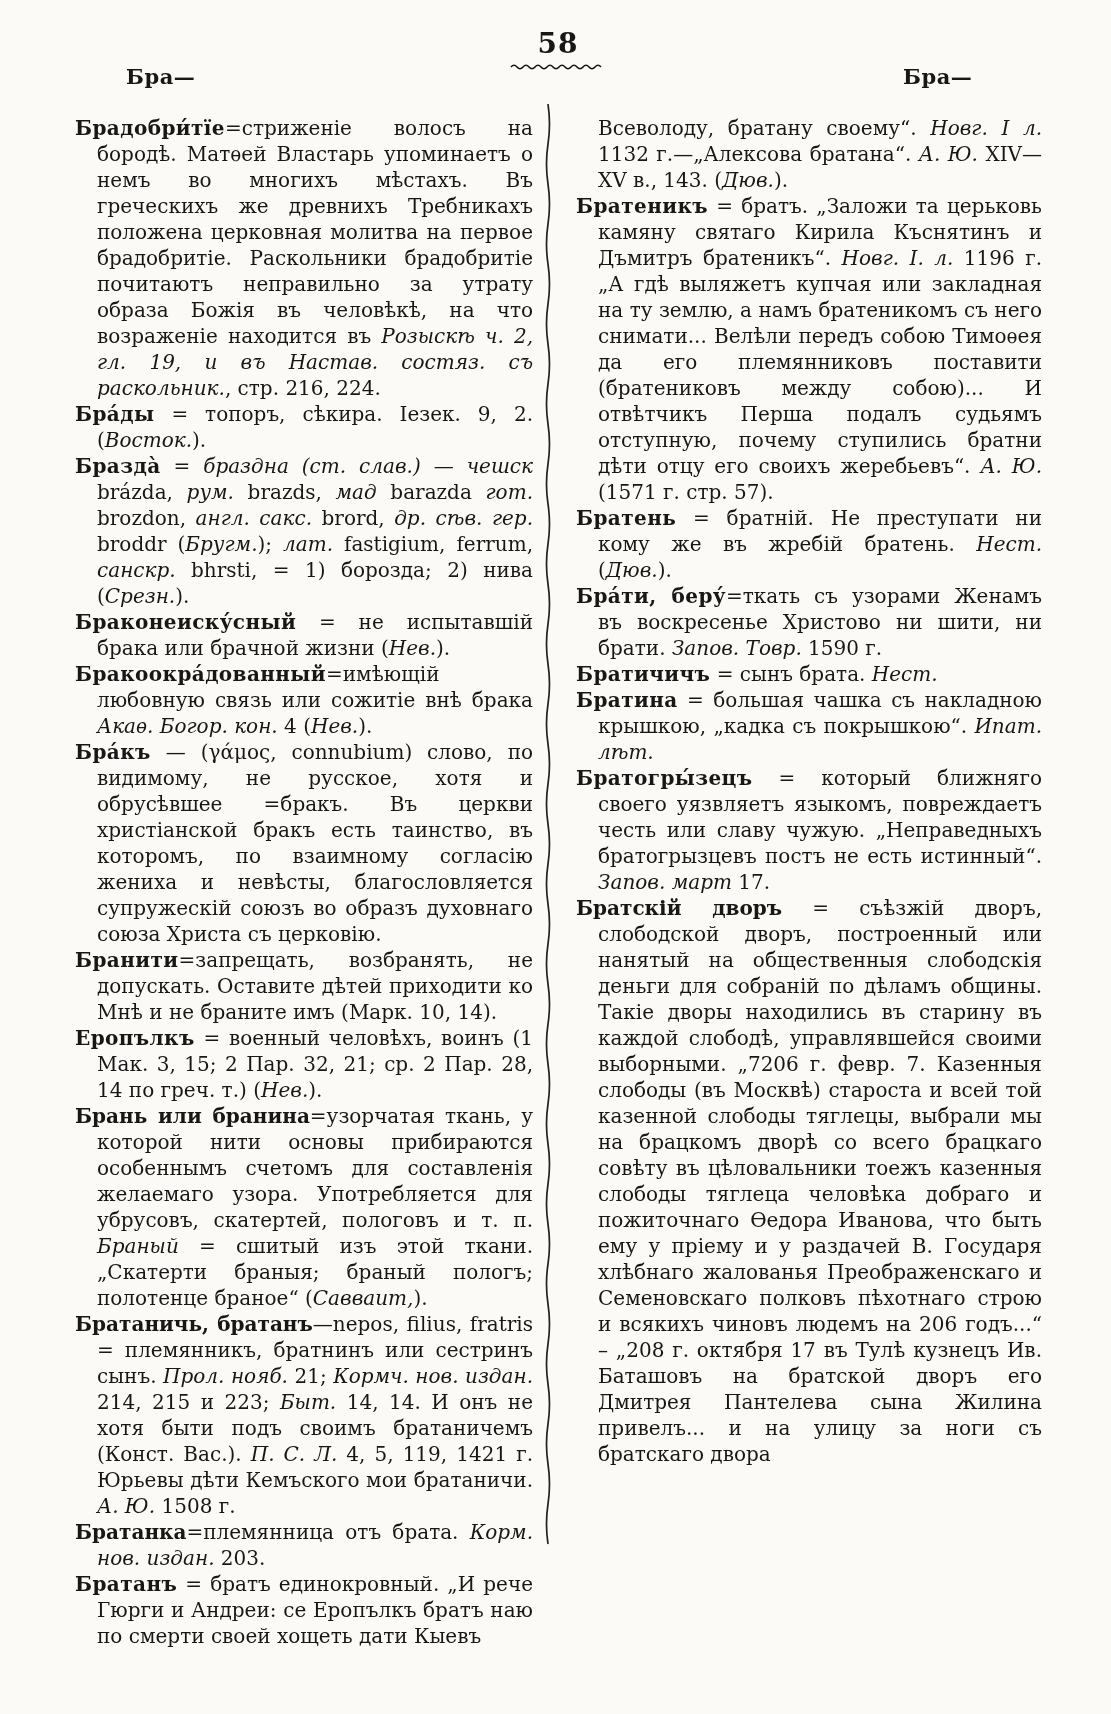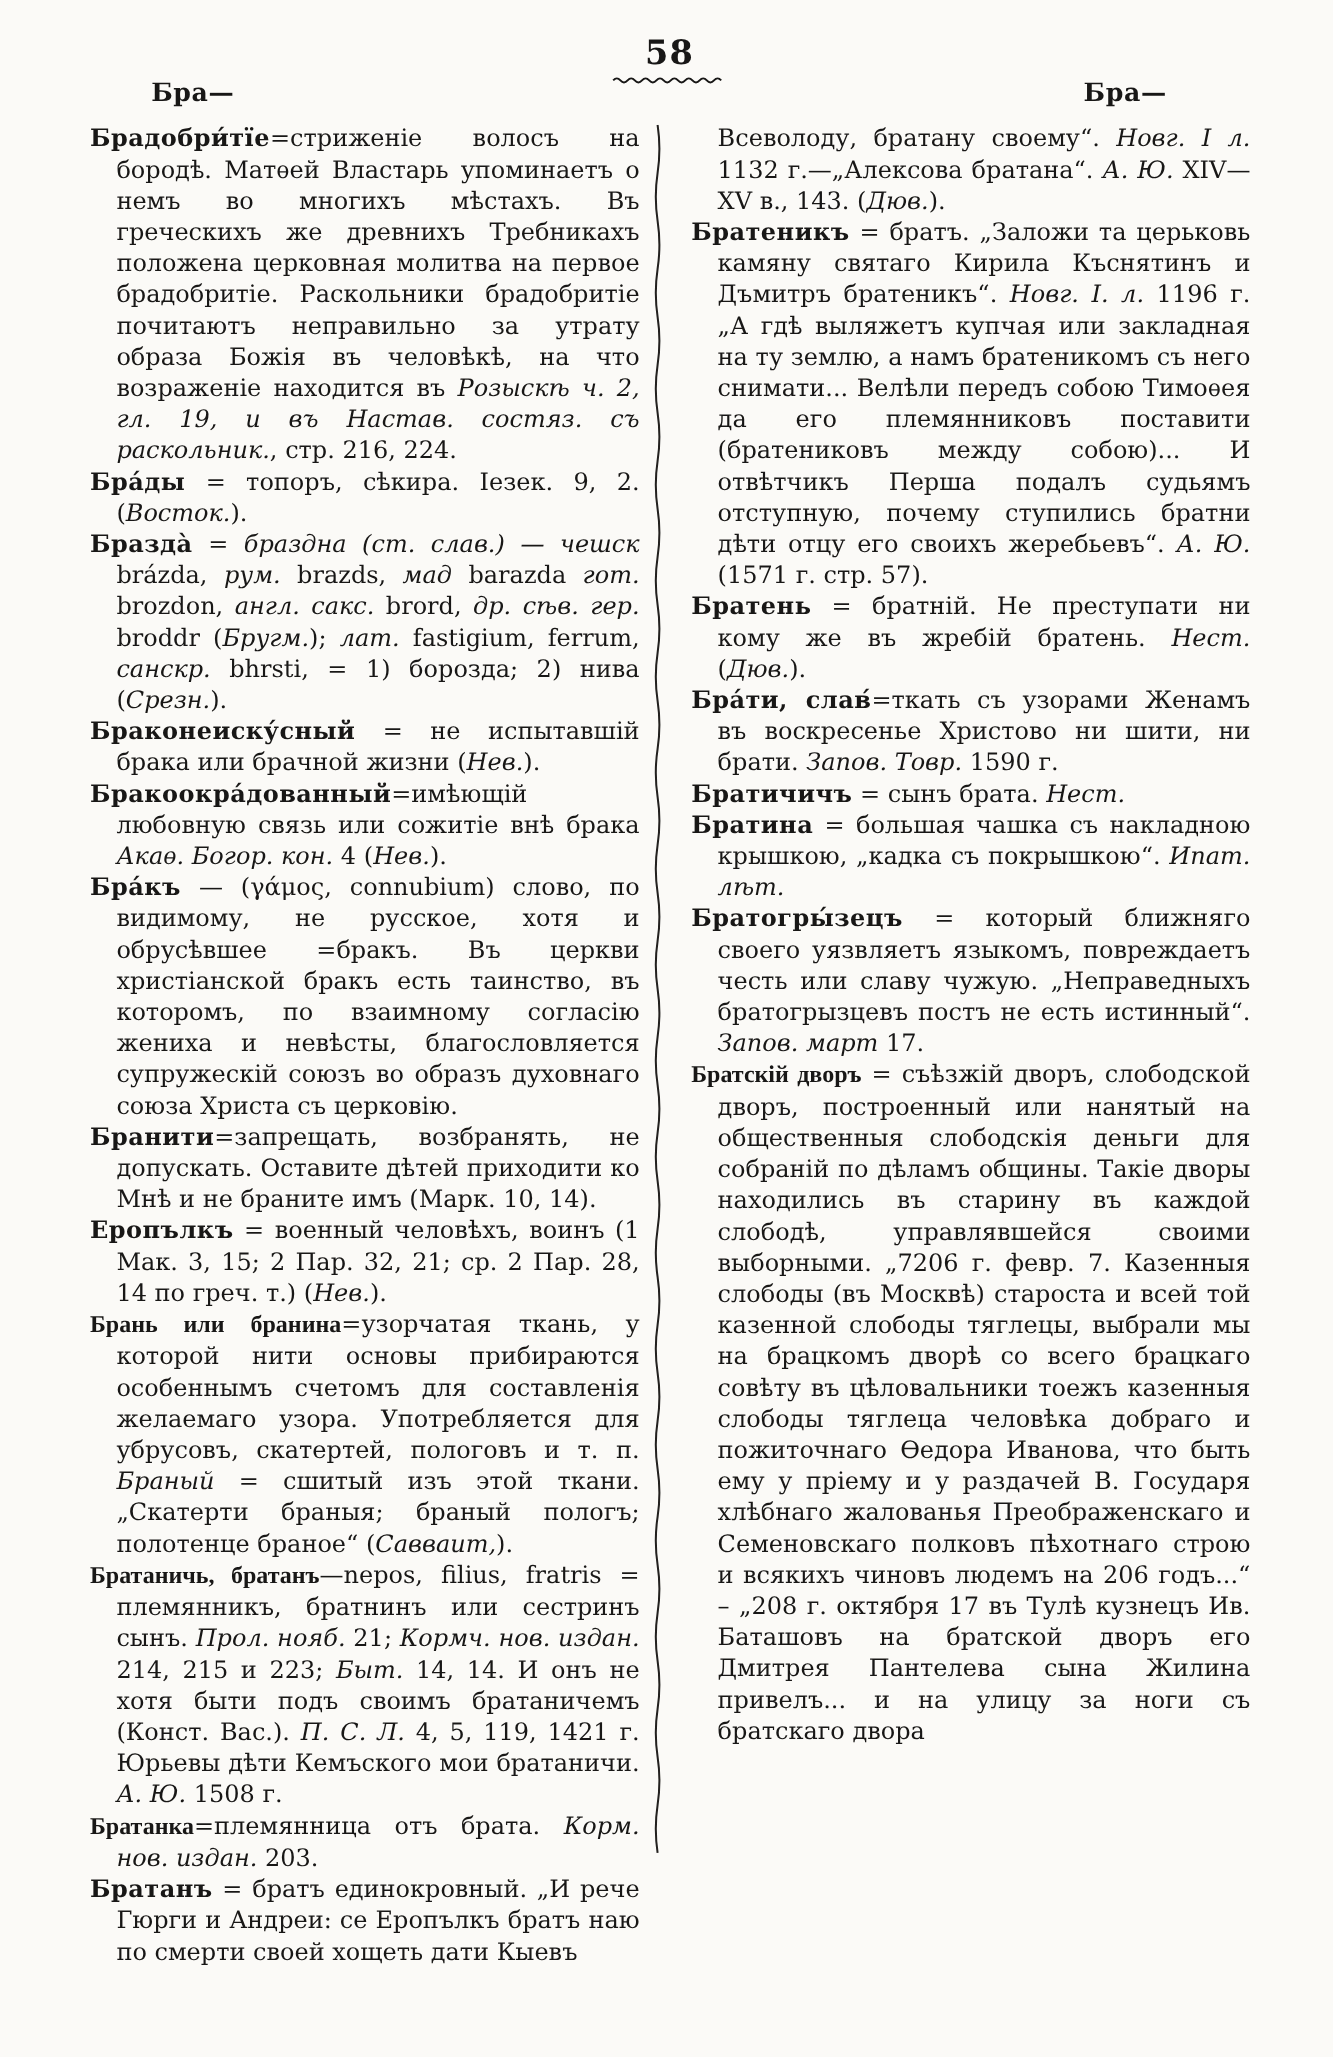--- a/index.html
+++ b/index.html
@@ -12,30 +12,30 @@
     color:#181716;
   }
   .pagenum-wrap{position:absolute;left:498px;top:30px;width:120px;text-align:center;}
   .pagenum{font-size:28px;font-weight:bold;letter-spacing:1px;line-height:1;}
   .pagenum-rule{display:block;margin:4px auto 0 auto;}
   .colhead{position:absolute;font-size:21px;font-weight:bold;letter-spacing:0.5px;}
   .colhead.left{left:126px;top:64px;}
   .colhead.right{left:903px;top:64px;}
   .divider{position:absolute;left:541px;top:104px;}
   .col{
-    position:absolute;top:102px;
+    position:absolute;top:115px;
     font-size:20px;line-height:26px;
     text-align:justify;
   }
   #left-col{left:75px;width:458px;}
   #right-col{left:576px;width:466px;}
   p.entry{margin:0;padding-left:22px;text-indent:-22px;}
   p.entry.cont{padding-left:22px;text-indent:0;}
   .s-hw{font-weight:bold;letter-spacing:0.4px;}
-  .s-hwb{font-weight:bold;font-family:Liberation Serif, serif;}
+  .s-hwb{font-weight:bold;}
   .s-i{font-style:italic;}
   .s-n{}
 </style>
 </head>
 <body>
 
 <div class="sheet">
 
   <div class="pagenum-wrap">
     <div class="pagenum">58</div>
@@ -62,20 +62,20 @@
       <p class="entry"><span class="s-hw">Еропълкъ</span><span class="s-n"> = военный человѣхъ, воинъ (1 Мак. 3, 15; 2 Пар. 32, 21; ср. 2 Пар. 28, 14 по греч. т.) (</span><span class="s-i">Нев.</span><span class="s-n">).</span></p>
       <p class="entry"><span class="s-hwb">Брань или бранина</span><span class="s-n">=узорчатая ткань, у которой нити основы прибираются особеннымъ счетомъ для составленія желаемаго узора. Употребляется для убрусовъ, скатертей, пологовъ и т. п. </span><span class="s-i">Браный</span><span class="s-n"> = сшитый изъ этой ткани. „Скатерти браныя; браный пологъ; полотенце браное“ (</span><span class="s-i">Савваит,</span><span class="s-n">).</span></p>
       <p class="entry"><span class="s-hwb">Братаничь, братанъ</span><span class="s-n">—nepos, filius, fratris = племянникъ, братнинъ или сестринъ сынъ. </span><span class="s-i">Прол. нояб.</span><span class="s-n"> 21; </span><span class="s-i">Кормч. нов. издан.</span><span class="s-n"> 214, 215 и 223; </span><span class="s-i">Быт.</span><span class="s-n"> 14, 14. И онъ не хотя быти подъ своимъ братаничемъ (Конст. Вас.). </span><span class="s-i">П. С. Л.</span><span class="s-n"> 4, 5, 119, 1421 г. Юрьевы дѣти Кемъского мои братаничи. </span><span class="s-i">А. Ю.</span><span class="s-n"> 1508 г.</span></p>
       <p class="entry"><span class="s-hwb">Братанка</span><span class="s-n">=племянница отъ брата. </span><span class="s-i">Корм. нов. издан.</span><span class="s-n"> 203.</span></p>
       <p class="entry"><span class="s-hw">Братанъ</span><span class="s-n"> = братъ единокровный. „И рече Гюрги и Андреи: се Еропълкъ братъ наю по смерти своей хощеть дати Кыевъ</span></p>
     </div>
   <div id="right-col" class="col">
       <p class="entry cont"><span class="s-n">Всеволоду, братану своему“. </span><span class="s-i">Новг. I л.</span><span class="s-n"> 1132 г.—„Алексова братана“. </span><span class="s-i">А. Ю.</span><span class="s-n"> XIV—XV в., 143. (</span><span class="s-i">Дюв.</span><span class="s-n">).</span></p>
       <p class="entry"><span class="s-hw">Братеникъ</span><span class="s-n"> = братъ. „Заложи та церьковь камяну святаго Кирила Къснятинъ и Дъмитръ братеникъ“. </span><span class="s-i">Новг. I. л.</span><span class="s-n"> 1196 г. „А гдѣ выляжетъ купчая или закладная на ту землю, а намъ братеникомъ съ него снимати... Велѣли передъ собою Тимоѳея да его племянниковъ поставити (братениковъ между собою)... И отвѣтчикъ Перша подалъ судьямъ отступную, почему ступились братни дѣти отцу его своихъ жеребьевъ“. </span><span class="s-i">А. Ю.</span><span class="s-n"> (1571 г. стр. 57).</span></p>
       <p class="entry"><span class="s-hw">Братень</span><span class="s-n"> = братній. Не преступати ни кому же въ жребій братень. </span><span class="s-i">Нест.</span><span class="s-n"> (</span><span class="s-i">Дюв.</span><span class="s-n">).</span></p>
-      <p class="entry"><span class="s-hw">Бра́ти, слав́</span><span class="s-n">=ткать съ узорами Женамъ въ воскресенье Христово ни шити, ни брати. </span><span class="s-i">Запов. Товр.</span><span class="s-n"> 1590 г.</span></p>
+      <p class="entry"><span class="s-hw">Бра́ти, беру́</span><span class="s-n">=ткать съ узорами Женамъ въ воскресенье Христово ни шити, ни брати. </span><span class="s-i">Запов. Товр.</span><span class="s-n"> 1590 г.</span></p>
       <p class="entry"><span class="s-hw">Братичичъ</span><span class="s-n"> = сынъ брата. </span><span class="s-i">Нест.</span></p>
       <p class="entry"><span class="s-hw">Братина</span><span class="s-n"> = большая чашка съ накладною крышкою, „кадка съ покрышкою“. </span><span class="s-i">Ипат. лѣт.</span></p>
       <p class="entry"><span class="s-hw">Братогры́зецъ</span><span class="s-n"> = который ближняго своего уязвляетъ языкомъ, повреждаетъ честь или славу чужую. „Неправедныхъ братогрызцевъ постъ не есть истинный“. </span><span class="s-i">Запов. март</span><span class="s-n"> 17.</span></p>
       <p class="entry"><span class="s-hwb">Братскій дворъ</span><span class="s-n"> = съѣзжій дворъ, слободской дворъ, построенный или нанятый на общественныя слободскія деньги для собраній по дѣламъ общины. Такіе дворы находились въ старину въ каждой слободѣ, управлявшейся своими выборными. „7206 г. февр. 7. Казенныя слободы (въ Москвѣ) староста и всей той казенной слободы тяглецы, выбрали мы на брацкомъ дворѣ со всего брацкаго совѣту въ цѣловальники тоежъ казенныя слободы тяглеца человѣка добраго и пожиточнаго Ѳедора Иванова, что быть ему у пріему и у раздачей В. Государя хлѣбнаго жалованья Преображенскаго и Семеновскаго полковъ пѣхотнаго строю и всякихъ чиновъ людемъ на 206 годъ...“ – „208 г. октября 17 въ Тулѣ кузнецъ Ив. Баташовъ на братской дворъ его Дмитрея Пантелева сына Жилина привелъ... и на улицу за ноги съ братскаго двора</span></p>
     </div>
 
 </div>
 
 </body></html>

